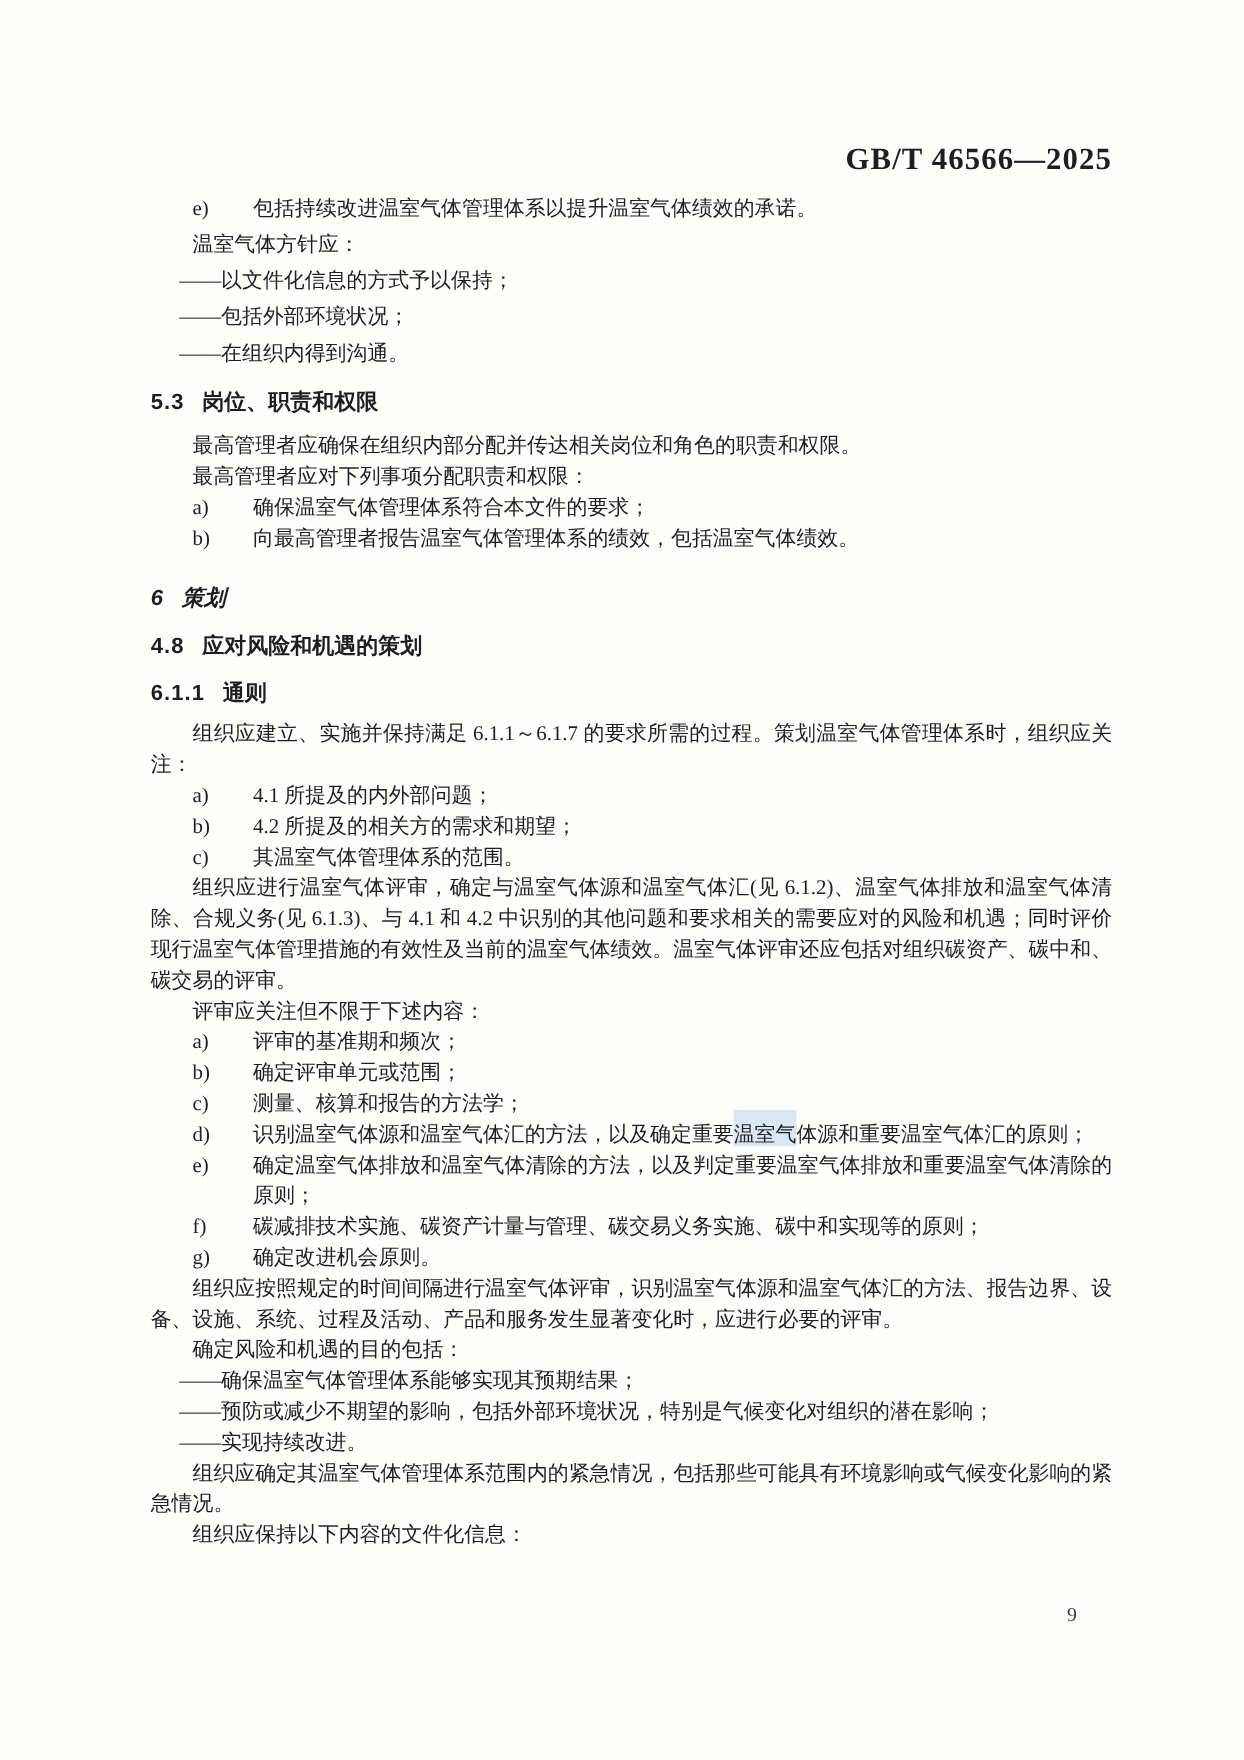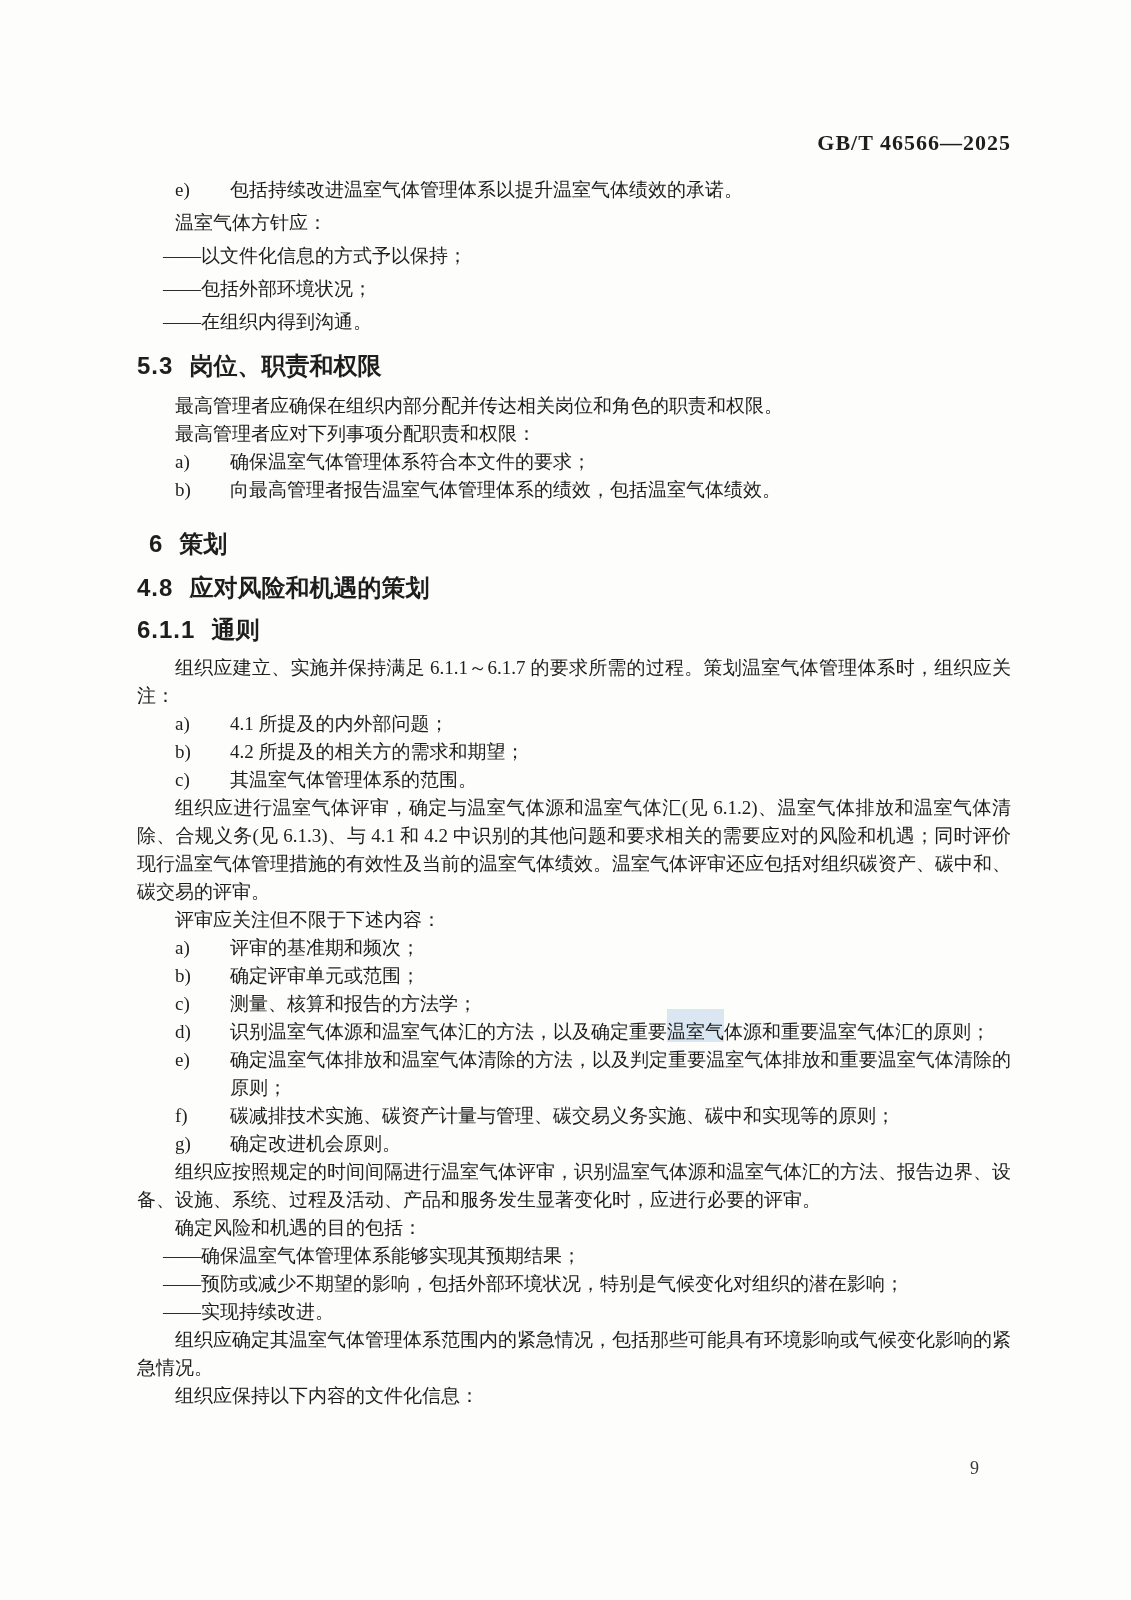--- a/index.html
+++ b/index.html
@@ -8,39 +8,39 @@
     width:1131px;height:1600px;
     margin:0 auto;
     background:#fdfdfc;
     overflow:hidden;
     font-family:"Liberation Serif","DejaVu Serif",serif;
     color:#1e1e1e;
   }
   .header-right{
     position:absolute;top:130px;right:120px;
     font-family:"Liberation Serif","DejaVu Serif",serif;
-    font-weight:bold;font-size:22px;letter-spacing:1px;
+    font-weight:bold;font-size:28px;letter-spacing:1px;
   }
   .doc{
     position:absolute;left:137px;top:176px;width:874px;
     font-size:19px;line-height:28px;
     text-align:justify;text-justify:inter-ideograph;
   }
   .doc p{margin:0;}
   .para{text-indent:38px;}
   .dash{padding-left:26px;}
   .li{position:relative;padding-left:93px;}
   .li .label{position:absolute;left:38px;top:0;}
   .h{
     font-family:"Liberation Sans","DejaVu Sans",sans-serif;
-    font-weight:bold;font-size:24px;line-height:28px;
+    font-weight:bold;font-size:20px;line-height:28px;
     text-align:left;text-indent:0;
   }
   .h .num{margin-right:16px;letter-spacing:1px;}
-  .h1{margin:26px 12px 12px;}
+  .h1{margin:26px 0 12px;font-style:italic;}
   .h2{margin:16px 0 12px;}
   .h3{margin:14px 0 10px;}
   
   .doc > :nth-child(-n+5){margin-bottom:5px;}
   .hl{
     box-shadow:0 -12px 0 0 rgba(176,205,233,0.45);
     background:rgba(176,205,233,0.45);
   }
   .pagenum{
     position:absolute;top:1458px;left:970px;

